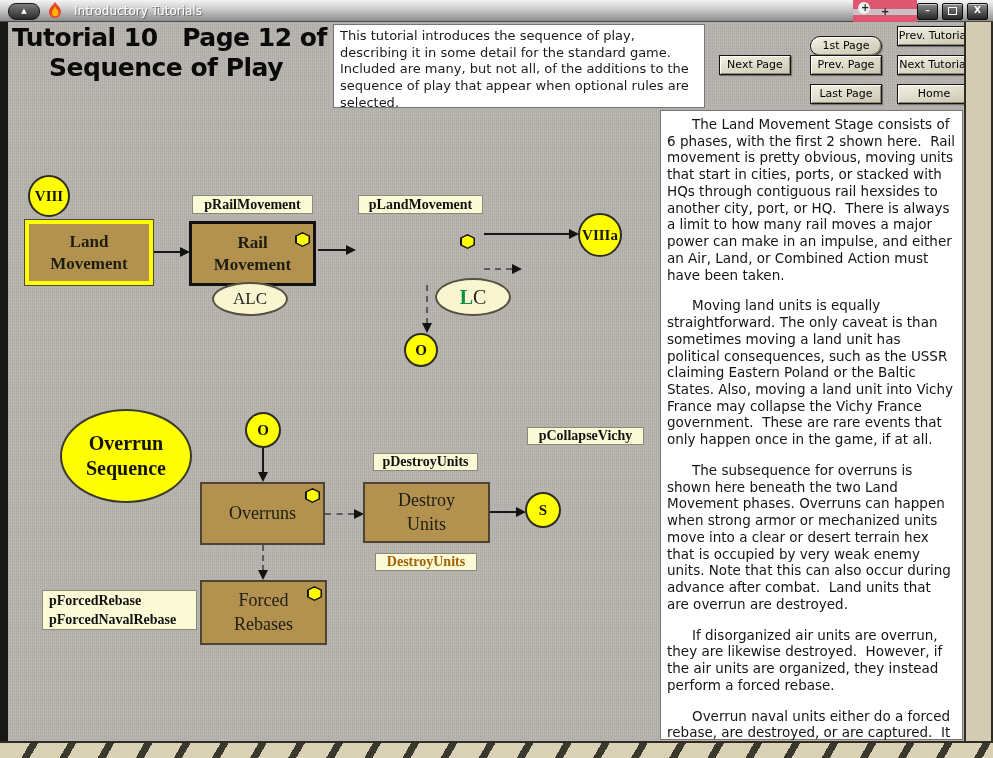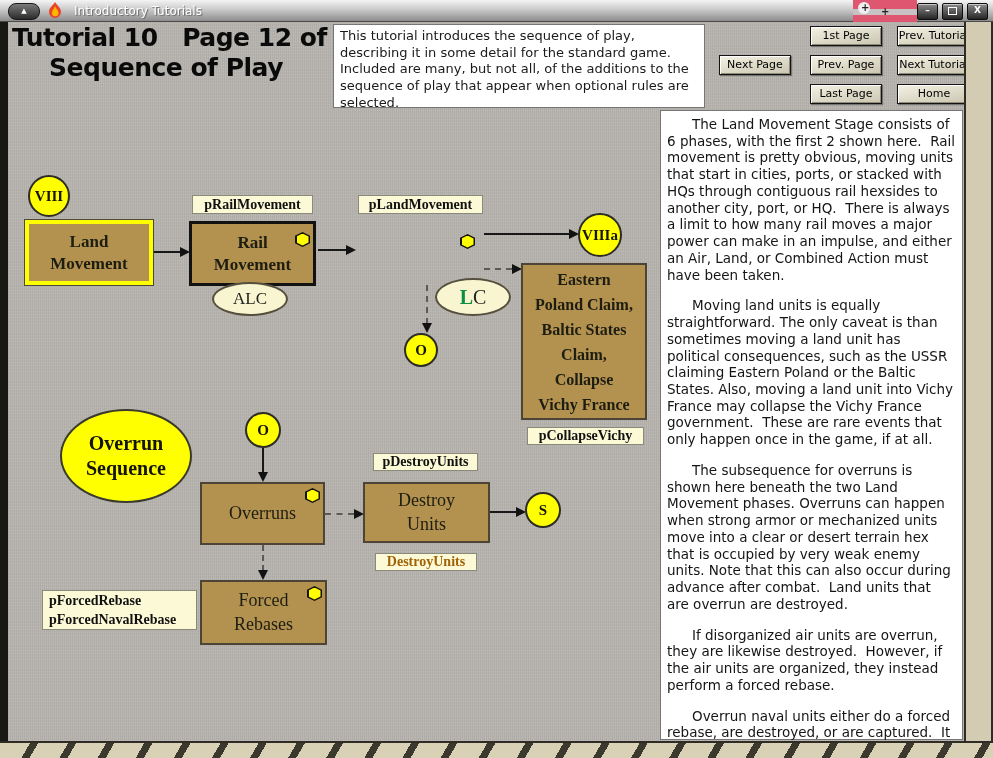--- a/index.html
+++ b/index.html
@@ -119,21 +119,21 @@
   <div class="border-bottom"></div>
 
   <div class="content">
 
     <div class="hdr1">Tutorial 10   Page 12 of 20</div>
     <div class="hdr2">Sequence of Play</div>
 
     <div class="desc-box">This tutorial introduces the sequence of play, describing it in some detail for the standard game. Included are many, but not all, of the additions to the sequence of play that appear when optional rules are selected.</div>
 
     <div class="btn" style="left:711px;top:33px;">Next Page</div>
-    <div class="btn" style="left:802px;top:4px;">1st Page</div>
+    <div class="btn" style="left:802px;top:14px;border-radius:10px;">1st Page</div>
     <div class="btn" style="left:802px;top:33px;">Prev. Page</div>
     <div class="btn" style="left:802px;top:62px;">Last Page</div>
     <div class="btn" style="left:889px;top:4px;width:74px;">Prev. Tutorial</div>
     <div class="btn" style="left:889px;top:33px;width:74px;">Next Tutorial</div>
     <div class="btn" style="left:889px;top:62px;width:74px;">Home</div>
 
     <div class="panel">
       <p>The Land Movement Stage consists of 6 phases, with the first 2 shown here.  Rail movement is pretty obvious, moving units that start in cities, ports, or stacked with HQs through contiguous rail hexsides to another city, port, or HQ.  There is always a limit to how many rail moves a major power can make in an impulse, and either an Air, Land, or Combined Action must have been taken.</p>
       <p>Moving land units is equally straightforward. The only caveat is than sometimes moving a land unit has political consequences, such as the USSR claiming Eastern Poland or the Baltic States. Also, moving a land unit into Vichy France may collapse the Vichy France government.  These are rare events that only happen once in the game, if at all.</p>
       <p>The subsequence for overruns is shown here beneath the two Land Movement phases. Overruns can happen when strong armor or mechanized units move into a clear or desert terrain hex that is occupied by very weak enemy units. Note that this can also occur during advance after combat.  Land units that are overrun are destroyed.</p>
@@ -176,26 +176,20 @@
 
     <div class="dbox serif pre-line" style="left:17px;top:198px;width:128px;height:65px;border:4px solid #ffff00;outline:1px solid #4a4a3a;font-weight:bold;font-size:17px;line-height:1.25;">Land
 Movement</div>
 
     <div class="dbox thick serif pre-line" style="left:181px;top:199px;width:127px;height:65px;font-weight:bold;font-size:17px;line-height:1.25;">Rail
 Movement</div>
     <span class="hex" style="left:287px;top:210px;"></span>
 
     <span class="hex" style="left:452px;top:212px;"></span>
 
-    <div class="dbox thin serif pre-line" style="left:513px;top:241px;width:126px;height:157px;font-weight:bold;font-size:16px;line-height:25px;">Eastern
-Poland Claim,
-Baltic States
-Claim,
-Collapse
-Vichy France</div>
 
     <div class="dbox thin serif" style="left:192px;top:460px;width:125px;height:63px;font-size:18px;">Overruns</div>
     <span class="hex" style="left:297px;top:466px;"></span>
 
     <div class="dbox thin serif pre-line" style="left:355px;top:460px;width:127px;height:61px;font-size:18px;line-height:1.3;">Destroy
 Units</div>
 
     <div class="dbox thin serif pre-line" style="left:192px;top:558px;width:127px;height:65px;font-size:18px;line-height:1.3;">Forced
 Rebases</div>
     <span class="hex" style="left:299px;top:564px;"></span>

